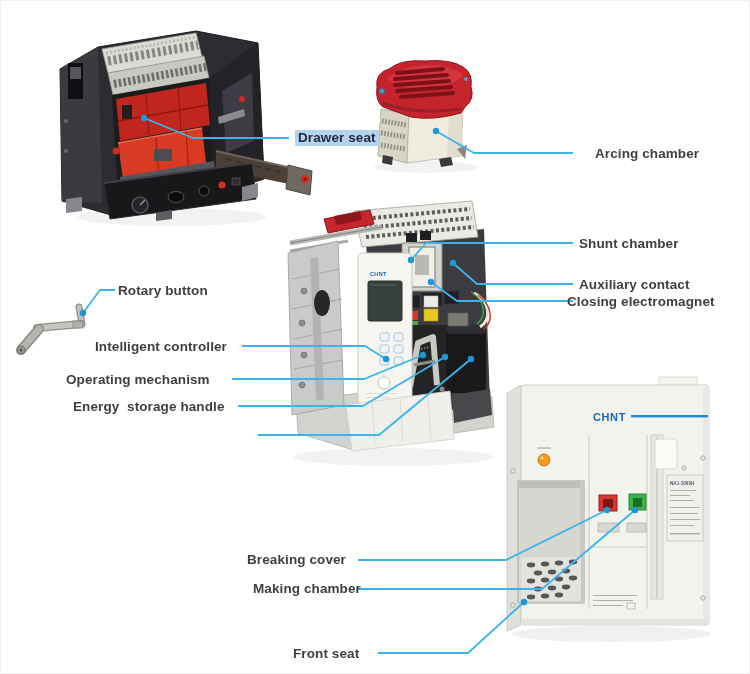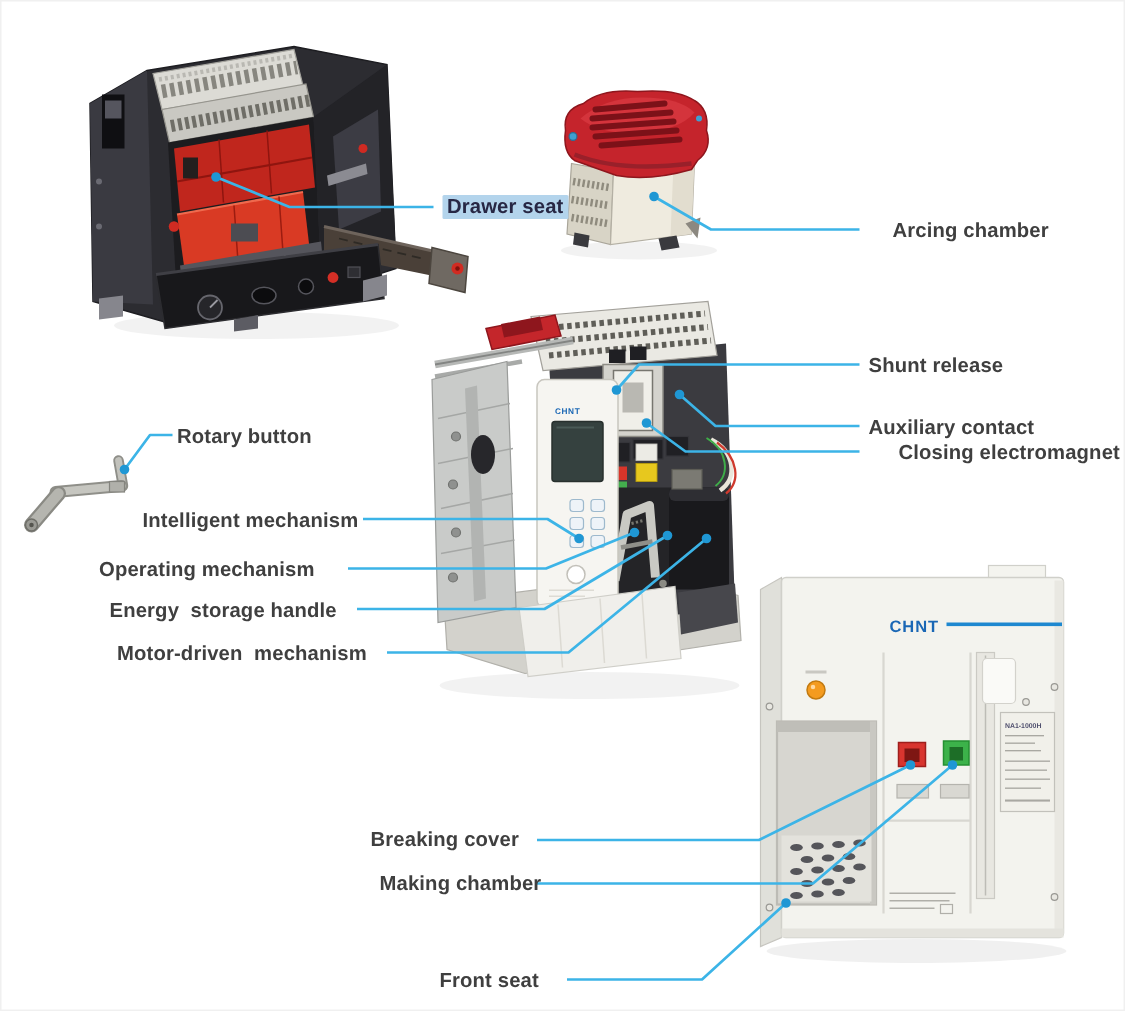--- a/index.html
+++ b/index.html
@@ -301,25 +301,24 @@
     <circle cx="444" cy="356" r="3.2"></circle>
     <circle cx="470" cy="358" r="3.2"></circle>
     <circle cx="606" cy="509" r="3.2"></circle>
     <circle cx="634" cy="509" r="3.2"></circle>
     <circle cx="523" cy="601" r="3.2"></circle>
   </g>
 </svg>
 
 <div class="label hl" style="left:294px;top:129px">Drawer seat</div>
 <div class="label" style="left:594px;top:145px">Arcing chamber</div>
-<div class="label" style="left:578px;top:235px">Shunt release</div>
+<div class="label" style="left:578px;top:235px">Shunt chamber</div>
 <div class="label" style="left:578px;top:276px">Auxiliary contact</div>
-<div class="label" style="left:598px;top:293px">Closing electromagnet</div>
+<div class="label" style="left:566px;top:293px">Closing electromagnet</div>
 <div class="label" style="left:117px;top:282px">Rotary button</div>
-<div class="label" style="left:94px;top:338px">Intelligent mechanism</div>
+<div class="label" style="left:94px;top:338px">Intelligent controller</div>
 <div class="label" style="left:72px;top:398px">Energy  storage handle</div>
 <div class="label" style="left:65px;top:371px">Operating mechanism</div>
-<div class="label" style="left:77px;top:427px">Motor-driven  mechanism</div>
 <div class="label" style="left:246px;top:551px">Breaking cover</div>
 <div class="label" style="left:252px;top:580px">Making chamber</div>
 <div class="label" style="left:292px;top:645px">Front seat</div>
 
 </div>
 
 </body></html>

